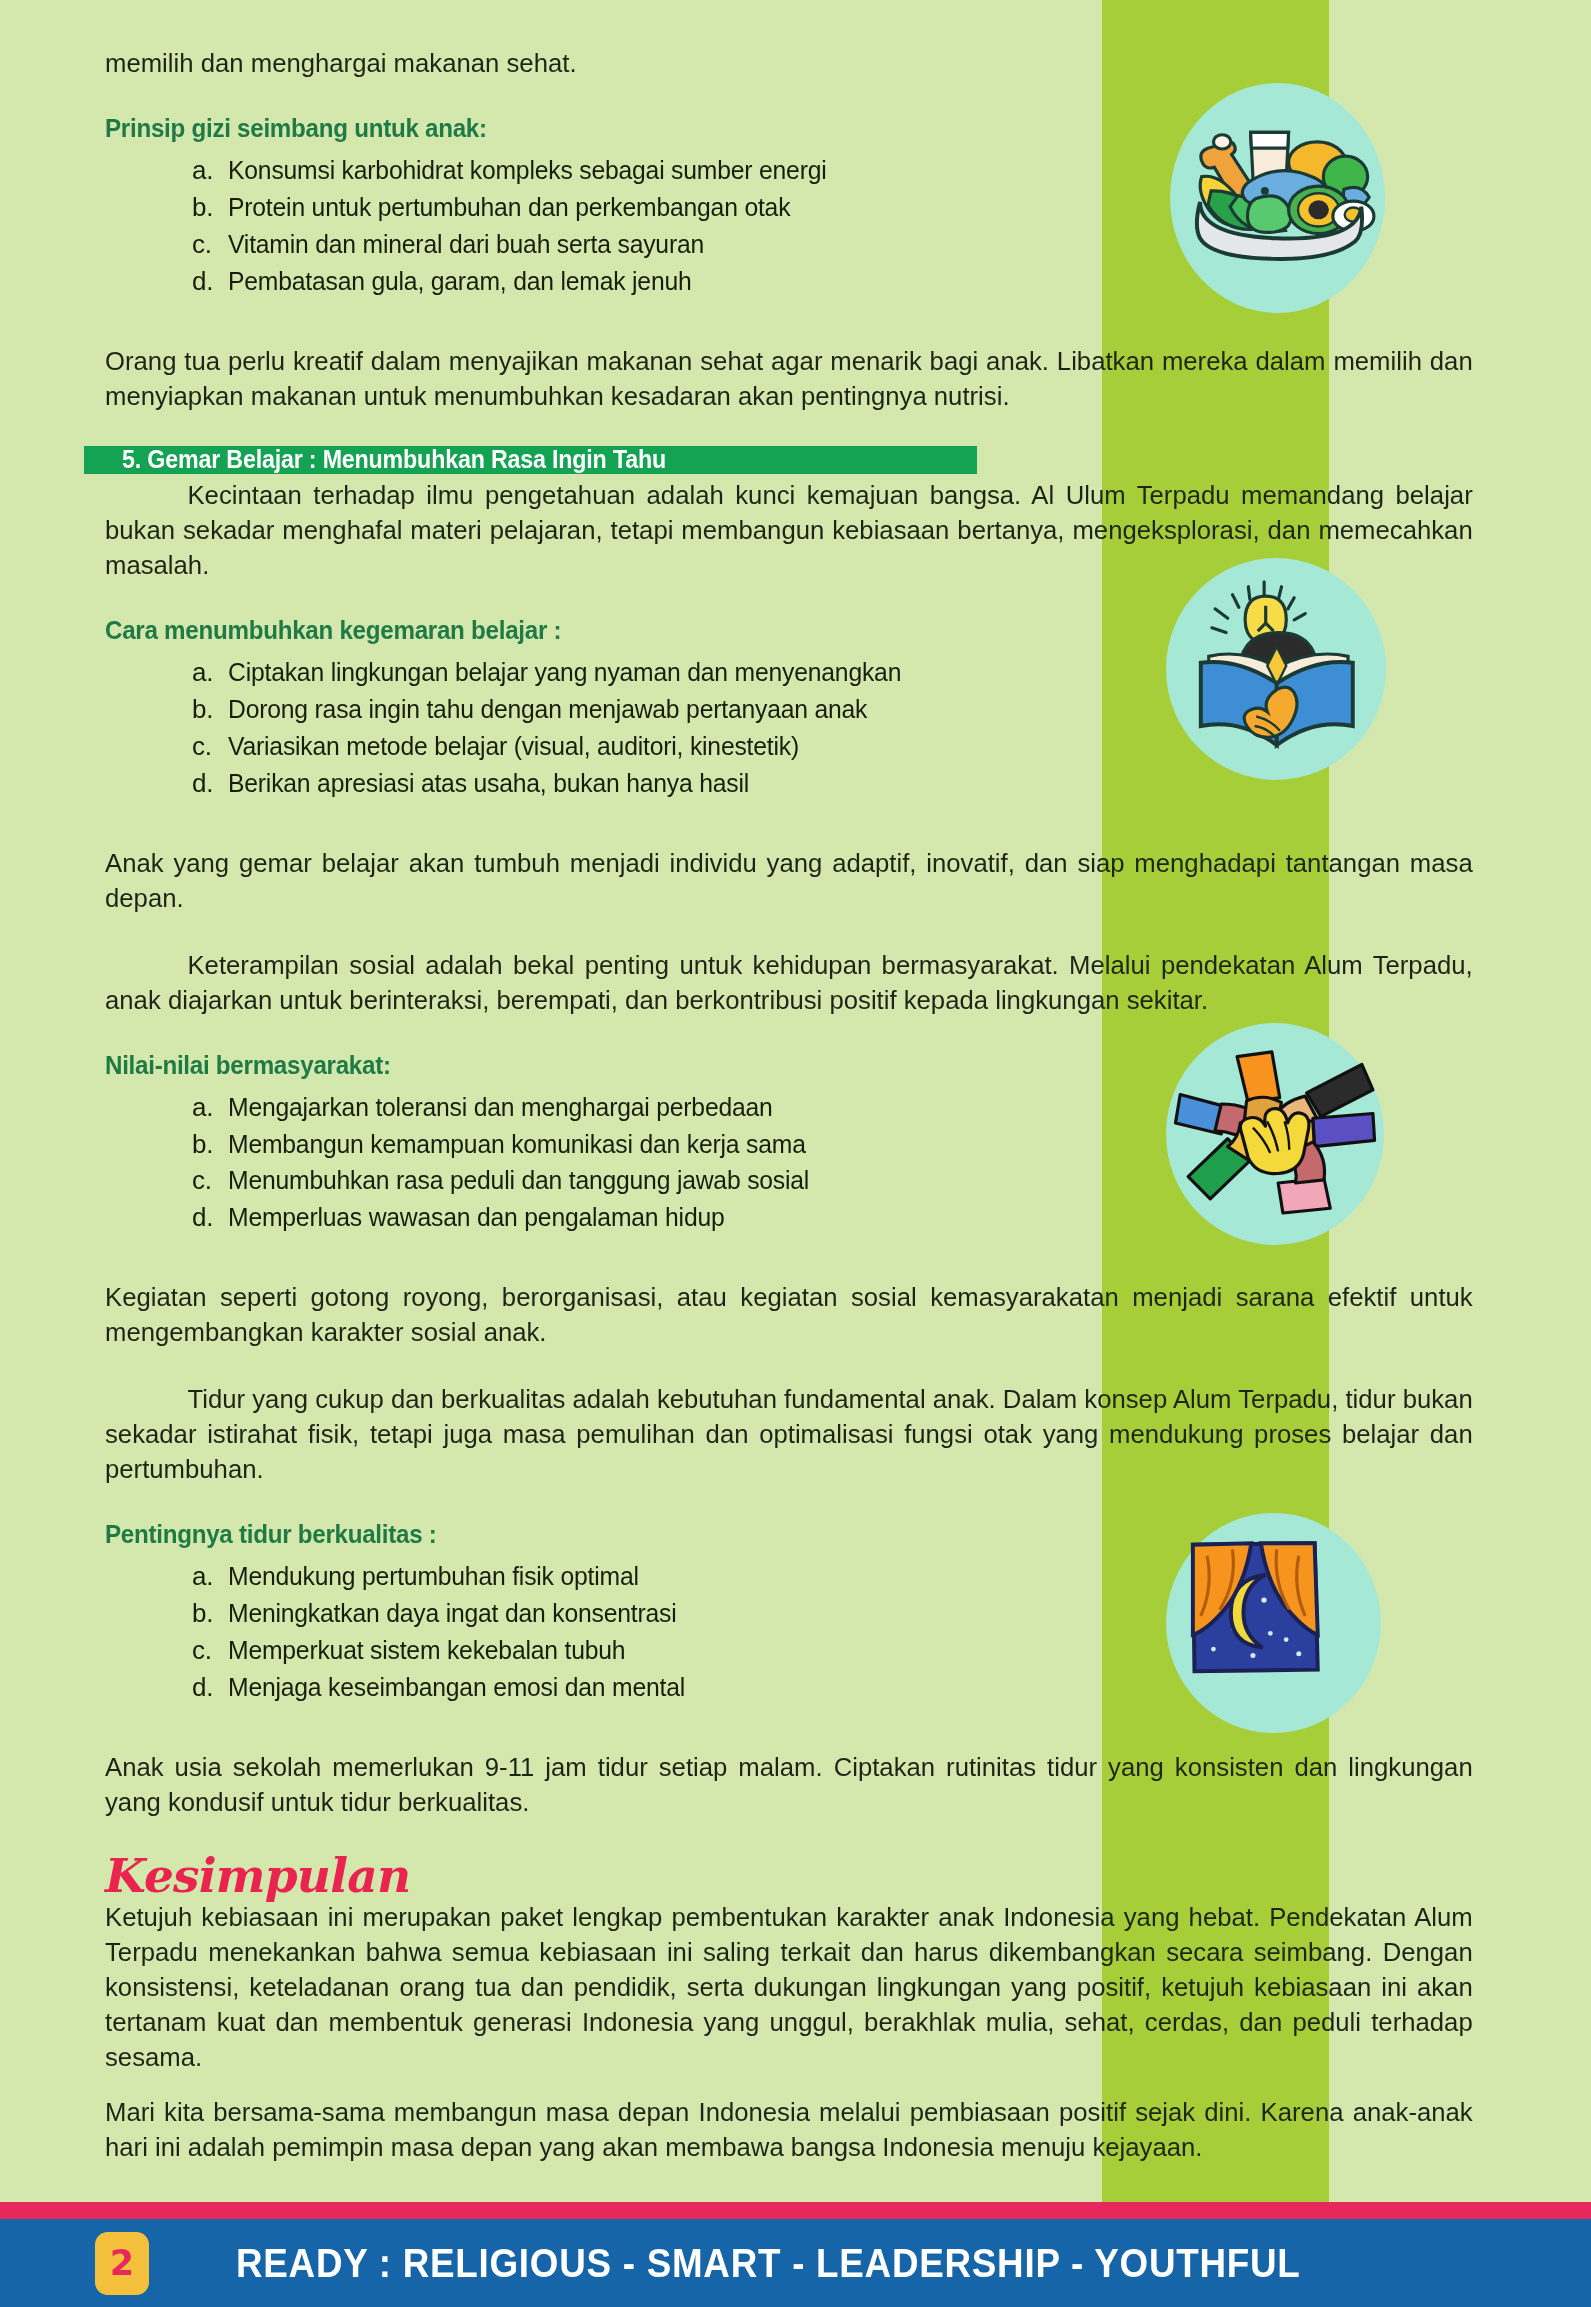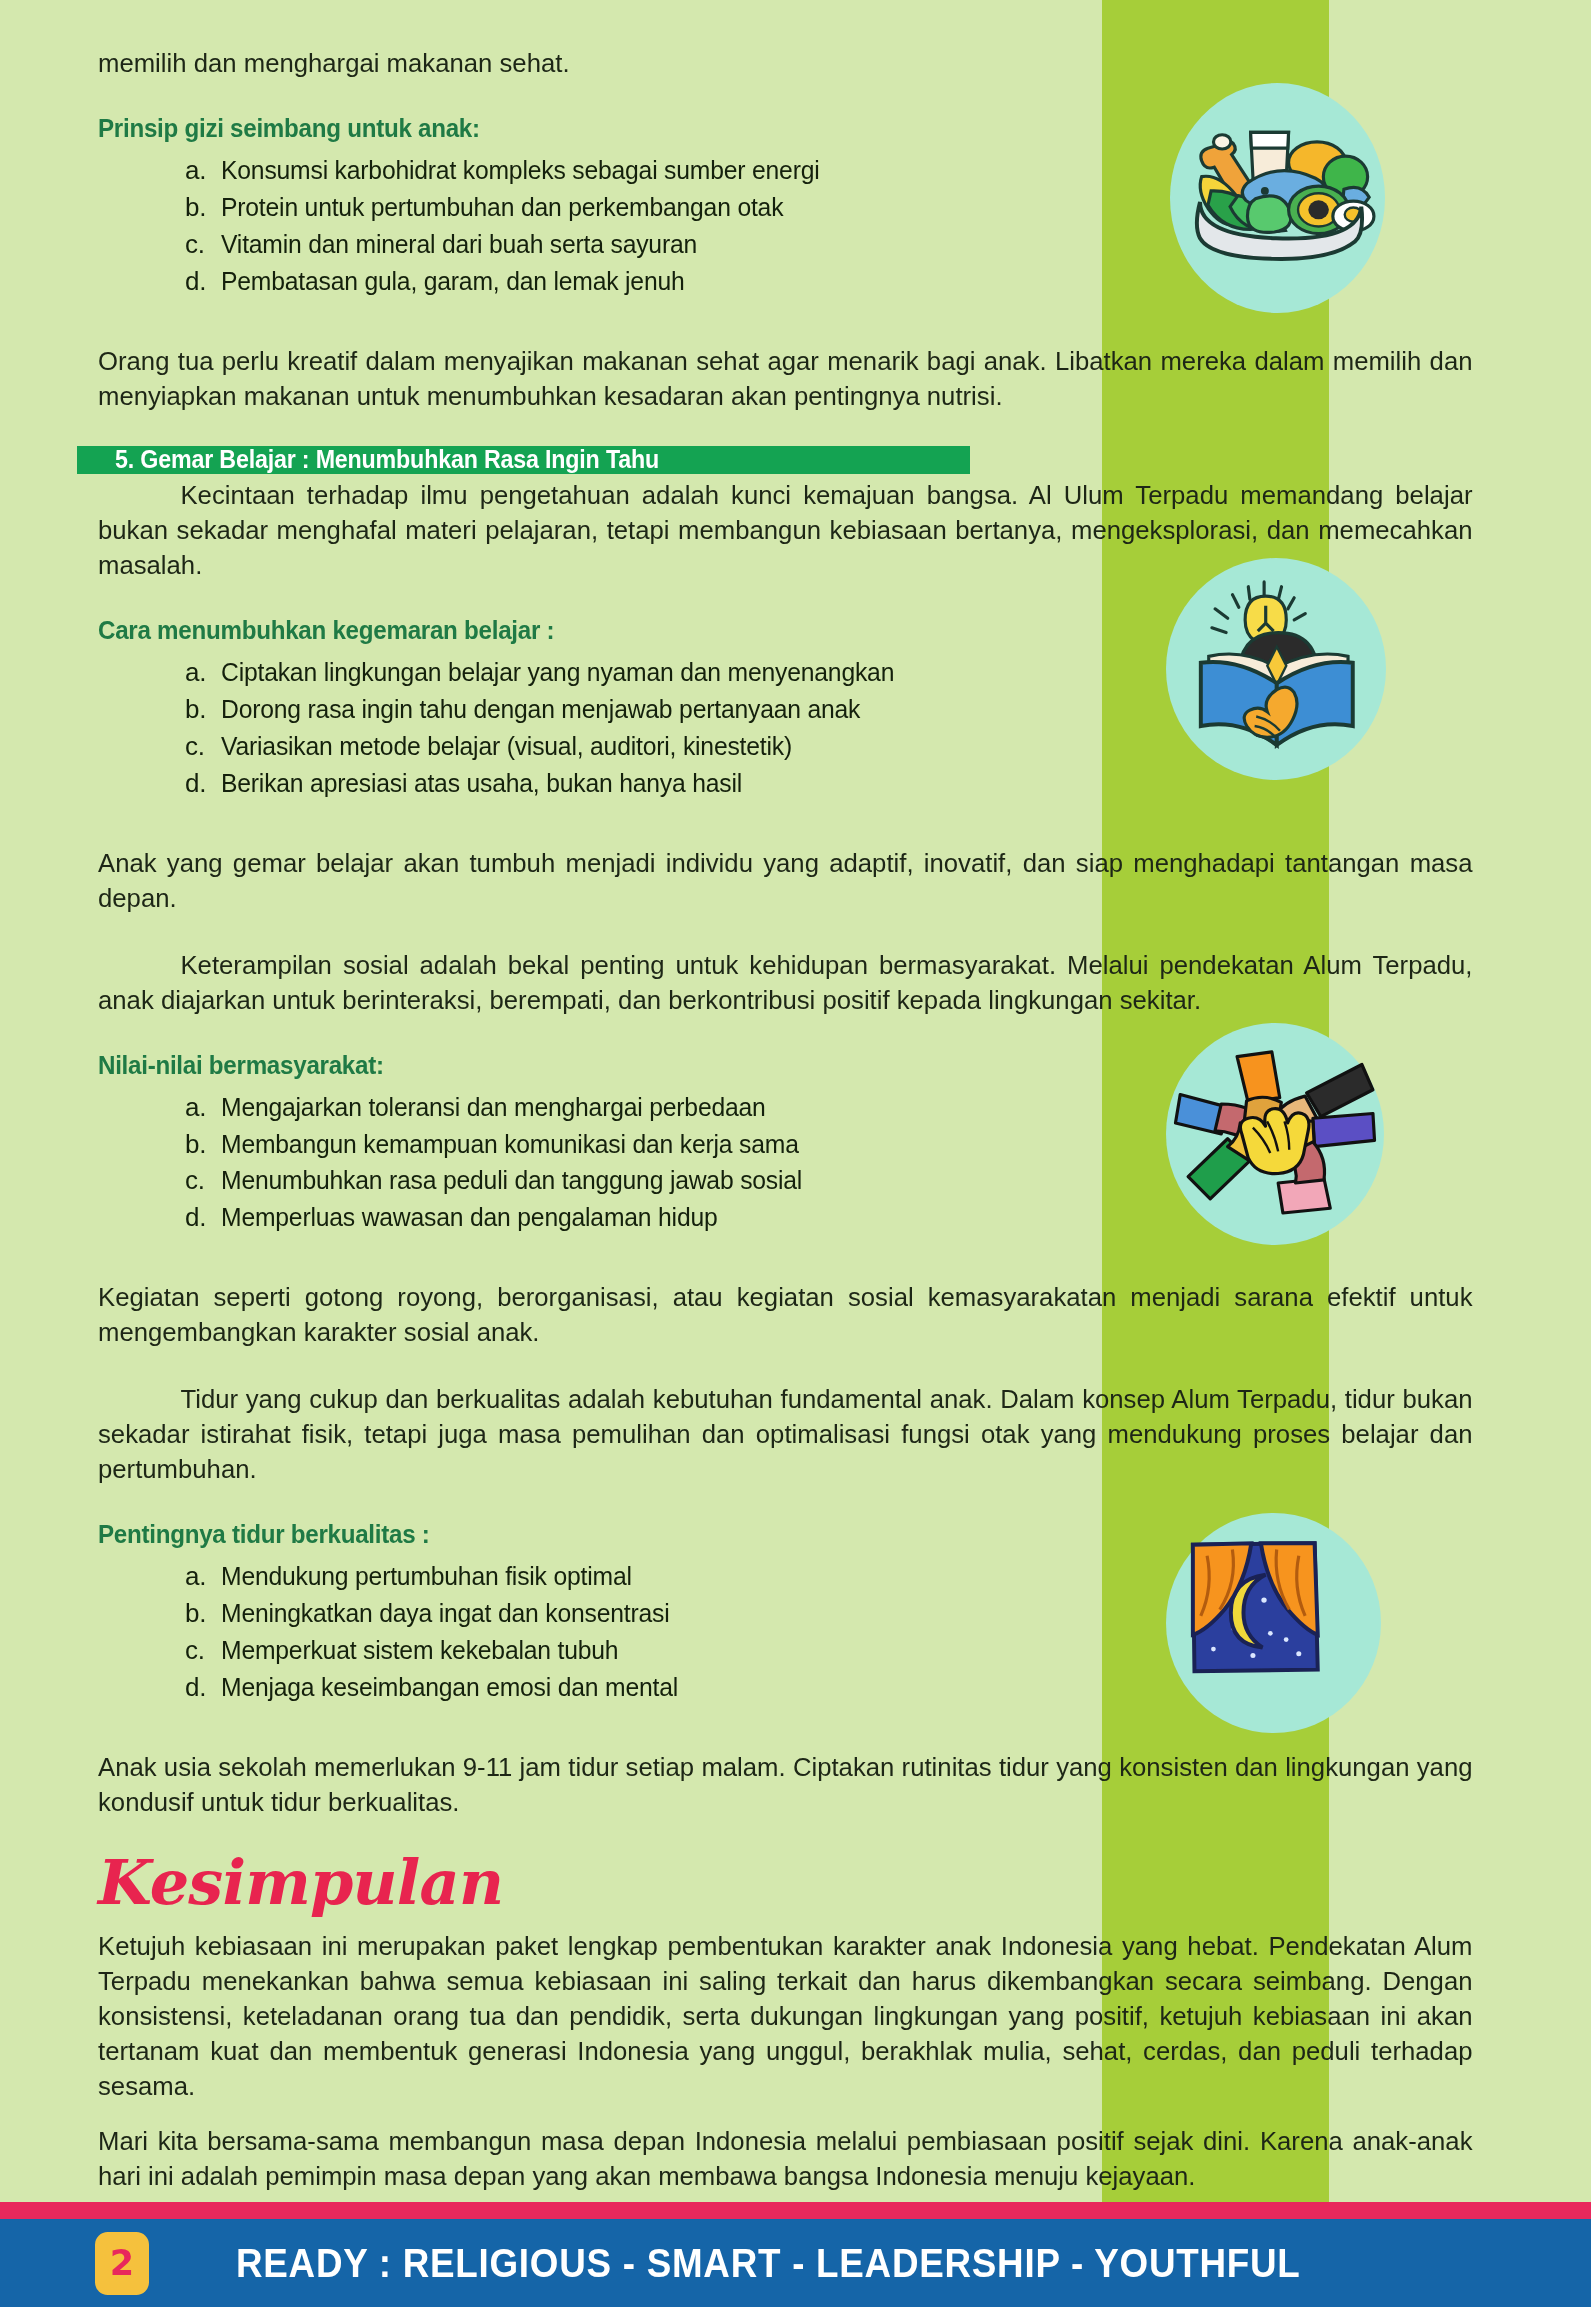--- a/index.html
+++ b/index.html
@@ -23,21 +23,21 @@
     top: 0;
     left: 1102px;
     width: 227px;
     height: 2202px;
     background: #a6ce39;
     z-index: 0;
   }
   .content {
     position: absolute;
     top: 0;
-    left: 5px;
+    left: 12px;
     right: 0;
     z-index: 3;
     padding: 46px 77px 0 93px;
     box-sizing: border-box;
   }
   p, ol, li, h3, h2 {
     margin: 0;
   }
   .body-text {
     font-size: 26.5px;
@@ -106,28 +106,28 @@
     font-size: 25px;
     font-weight: bold;
     letter-spacing: -0.2px;
     transform: scaleX(0.93);
     transform-origin: left center;
     white-space: nowrap;
   }
   .section-bar.bar7 span { font-weight: normal; }
 
   .kesimpulan {
-    font-size: 62px;
+    font-size: 47px;
     color: #e8244f;
     font-family: "DejaVu Serif", serif;
     font-style: italic;
     font-weight: bold;
     letter-spacing: -0.8px;
     line-height: 1;
-    margin-bottom: 15px;
+    margin-bottom: 1px;
   }
 
   
   .illus {
     position: absolute;
     z-index: 4;
   }
   .illus .disc {
     position: absolute;
     inset: 0;

